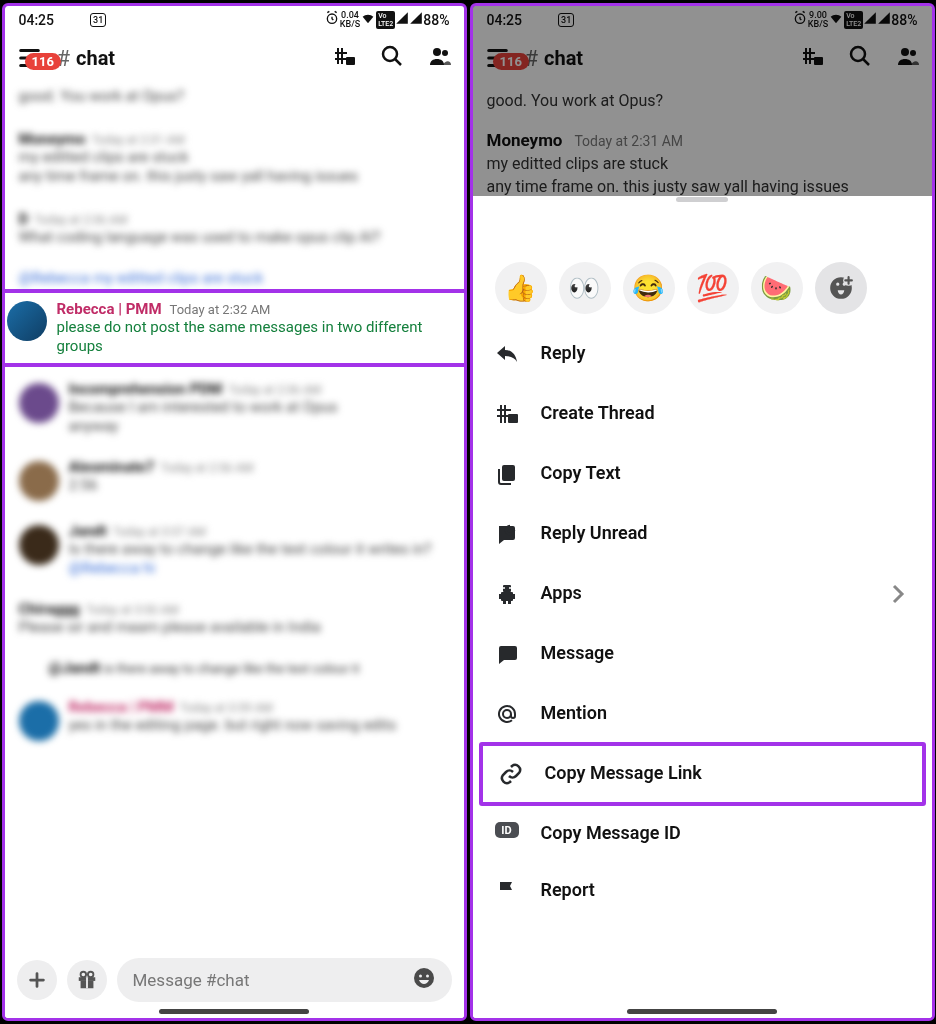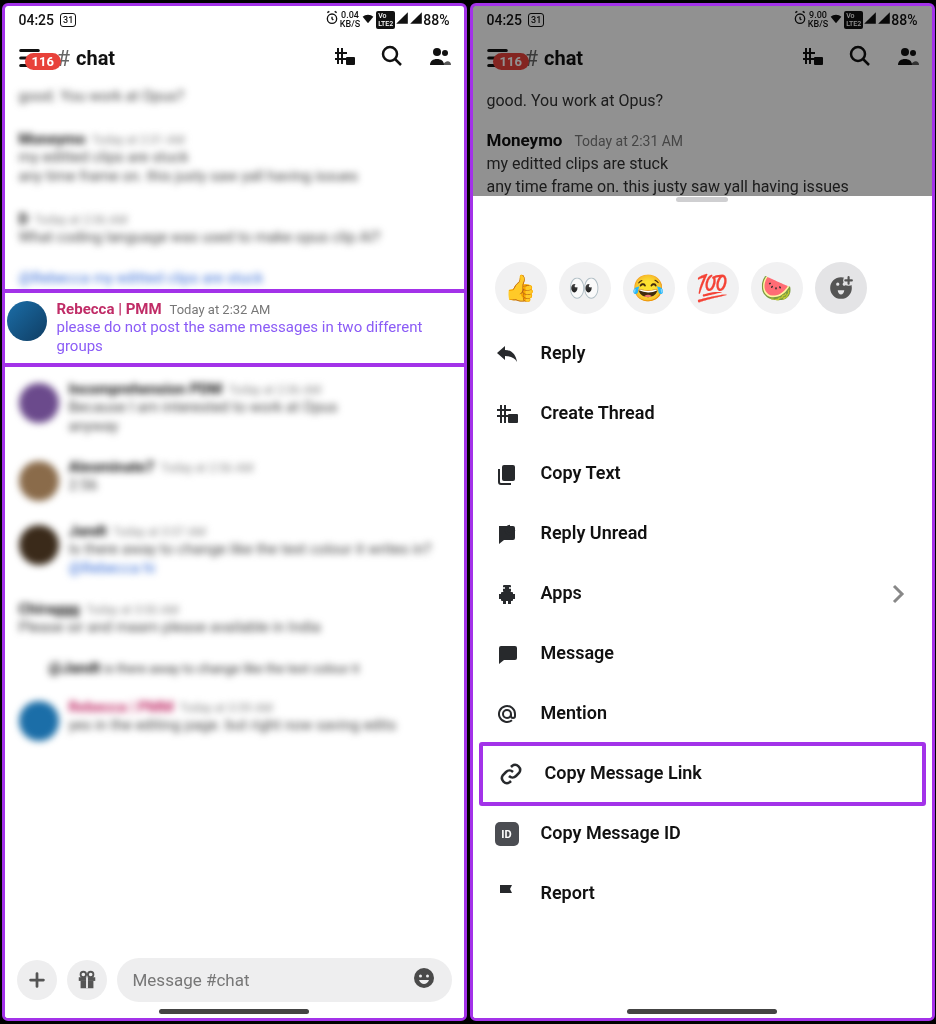--- a/index.html
+++ b/index.html
@@ -2,41 +2,41 @@
 <html><head>
 <meta charset="utf-8">
 <style>
   * { box-sizing: border-box; margin: 0; padding: 0; }
   body { font-family: -apple-system, BlinkMacSystemFont, "Segoe UI", Roboto, sans-serif; background: #000; }
   .container { display: flex; width: 936px; height: 1024px; }
   .pane { width: 465px; height: 1018px; margin: 3px 1.5px; border: 3px solid #a332e9; border-radius: 6px; background: #fff; position: relative; overflow: hidden; }
   .statusbar { display: flex; justify-content: space-between; align-items: center; padding: 4px 14px; font-size: 14px; font-weight: 500; color: #111; }
   .sb-left { display:flex; align-items:center; gap:6px; }
   .sb-right { display:flex; align-items:center; gap:0; }
-  .sb-icon { display:inline-flex; }
+  .sb-icon { display:inline-flex;margin-left:30px; }
   .navbar { display: flex; align-items: center; padding: 10px 12px 14px 12px; gap: 10px; }
   .menu-badge { position: relative; display:inline-flex; }
   .badge116 { position: absolute; left: 8px; top: 10px; background:#e8413a; color:#fff; font-size:13px; font-weight:700; padding:1px 7px; border-radius:10px; }
   .channel-title { display:flex; align-items:center; gap:6px; font-size:20px; font-weight:700; color:#111; flex:1;}
   .hash { font-size:22px; color:#666; font-weight:400; }
   .nav-actions { display:flex; gap:24px; align-items:center; }
   .nav-actions svg { color:#222; }
   .pane2-overlay { position:absolute; inset:0; background:rgba(0,0,0,0.43); pointer-events:none; }
 
   .messages { padding: 0 14px; color:#2e2e2e; filter: blur(3.5px); }
   .msg { margin-bottom: 22px; }
   .msg-author { font-weight:700; color:#111; font-size:15px; }
   .msg-time { font-size:12px; color:#888; margin-left:6px; }
   .msg-body { font-size:15px; line-height:1.3; color:#444; }
 
   .highlight-wrap { border:4px solid #a332e9; border-radius:4px; padding:6px 8px; margin: 0 -10px 8px -10px; filter:none !important; display:flex; gap:10px; }
   .avatar { width:40px; height:40px; border-radius:50%; background:linear-gradient(135deg,#1b6ea8,#0f3d63); flex-shrink:0; margin-top:2px;}
   .hl-author { color:#c02c67; font-weight:700; font-size:15px; }
   .hl-time { color:#777; font-size:13px; margin-left:8px; }
-  .hl-body { color:#8b5cf6; font-size:15px; line-height:1.3; }
+  .hl-body { color:#15803d; font-size:15px; line-height:1.3; }
 
   .avatar-row { display:flex; gap:10px; margin-bottom:20px; align-items:flex-start; }
   .av { width:40px; height:40px; border-radius:50%; background:#555; flex-shrink:0; margin-top:4px;}
 
   .composer { position:absolute; bottom:0; left:0; right:0; display:flex; align-items:center; gap:10px; padding:10px 12px 16px 12px; background:#fff; }
   .round-btn { width:40px; height:40px; border-radius:50%; background:#eeeeef; display:flex; align-items:center; justify-content:center; color:#4a4a4a;}
   .input-pill { flex:1; height:44px; border-radius:22px; background:#eeeeef; display:flex; align-items:center; padding:11px 16px; color:#777; font-size:17px; justify-content:space-between;}
   .nav-handle { position:absolute; bottom:4px; left:50%; transform:translateX(-50%); width:150px; height:5px; border-radius:3px; background:#444;}
 
   
@@ -46,21 +46,21 @@
   .p2-time { color:#7a7a7a; font-size:14px; margin-left:8px; }
   .sheet { position:absolute; left:0; right:0; bottom:0; top:234px; background:#fff; border-top-left-radius:18px; border-top-right-radius:18px; overflow:hidden; }
   .emoji-row { display:flex; gap:12px; padding:22px 20px 10px 22px; }
   .emoji-btn { width:52px; height:52px; border-radius:50%; background:#f1f1f2; display:flex; align-items:center; justify-content:center; font-size:26px; }
   .emoji-add { background:#e4e4e6; color:#555;}
   .menu { }
   .menu-item { display:flex; align-items:flex-start; gap:22px; padding:18px 22px; font-size:18px; font-weight:600; color:#111; position:relative;}
   .menu-item svg, .menu-icon { width:24px; height:24px; flex-shrink:0; color:#27292c; }
   .chev { position:absolute; right:22px; color:#888; font-size:18px;}
   .menu-highlight { border:4px solid #a332e9; margin:-2px 6px; border-radius:3px; padding:16px 16px;}
-  .id-badge { width:24px; height:24px; border-radius:5px; background:#4b4d52; color:#fff; font-size:11px; font-weight:700; display:flex; align-items:center; justify-content:center;}
+  .id-badge { width:24px; height:16px; border-radius:5px; background:#4b4d52; color:#fff; font-size:11px; font-weight:700; display:flex; align-items:center; justify-content:center;}
 </style>
 </head>
 <body>
 
 <div class="container">
 
   <div class="pane">
     <div class="statusbar">
       <div class="sb-left">
         <span>04:25</span>

